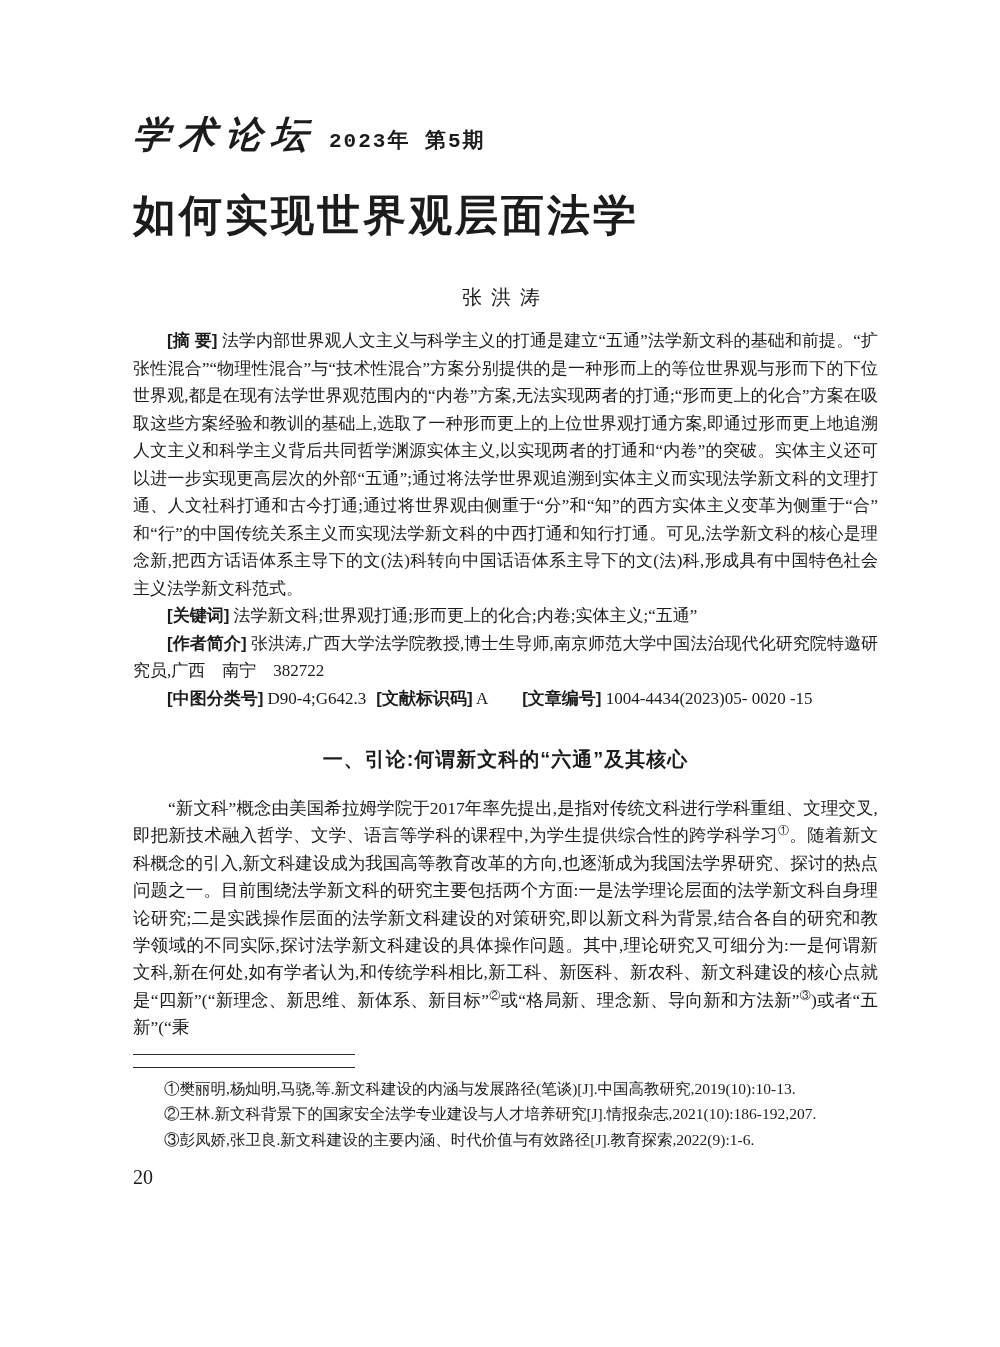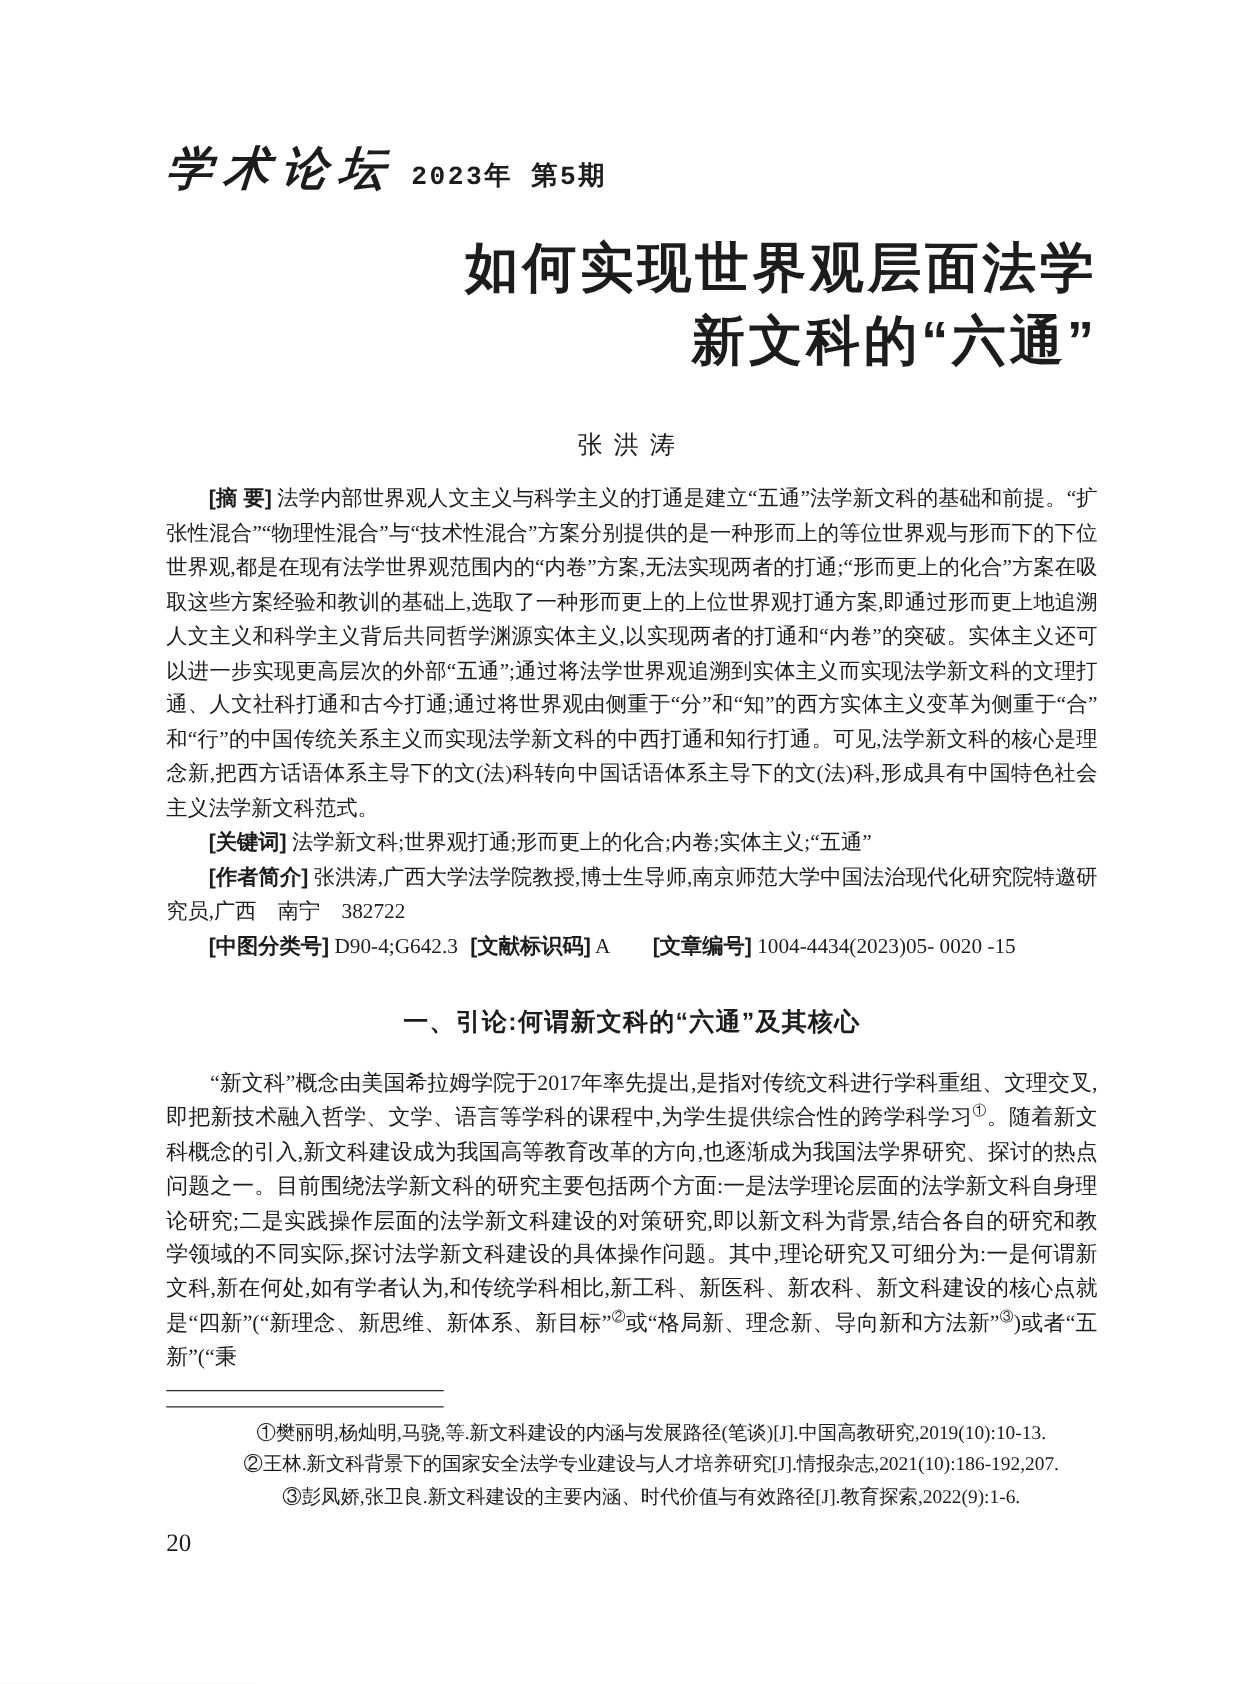--- a/index.html
+++ b/index.html
@@ -38,21 +38,21 @@
   .journal-issue {
     font-weight: 700;
     font-size: 21px;
     margin-left: 12px;
     letter-spacing: 2px;
     font-family: Liberation Mono, monospace;
   }
   
   .title {
     margin-top: 22px;
-    text-align: right;
+    text-align: left;
     font-family: "Liberation Sans", "DejaVu Sans", sans-serif;
     font-weight: 700;
     font-size: 43px;
     line-height: 58px;
     letter-spacing: 3px;
   }
   .author-name {
     margin-top: 40px;
     text-align: center;
     font-size: 20px;
@@ -106,41 +106,39 @@
     font-size: 16px;
     line-height: 26px;
     text-align: justify;
     text-indent: 2em;
   }
   .footnotes p {
     margin: 0;
     font-size: 15.5px;
     line-height: 25.5px;
     text-indent: 2em;
-    text-align: center;
   }
   .page-number {
     margin-top: 14px;
     font-size: 20px;
   }
 </style>
 </head>
 <body>
 
 <div class="sheet">
   <div class="inner">
 
     <div class="journal-header">
       <span class="journal-logo">学术论坛</span>
       <span class="journal-issue">2023年 第5期</span>
     </div>
 
     <div class="title">
       <div>如何实现世界观层面法学</div>
-      <div>新文科的“六通”</div>
     </div>
 
     <div class="author-name">张洪涛</div>
 
     <div class="frontmatter">
       <p><span class="label">[摘  要]</span> <span>法学内部世界观人文主义与科学主义的打通是建立“五通”法学新文科的基础和前提。“扩张性混合”“物理性混合”与“技术性混合”方案分别提供的是一种形而上的等位世界观与形而下的下位世界观,都是在现有法学世界观范围内的“内卷”方案,无法实现两者的打通;“形而更上的化合”方案在吸取这些方案经验和教训的基础上,选取了一种形而更上的上位世界观打通方案,即通过形而更上地追溯人文主义和科学主义背后共同哲学渊源实体主义,以实现两者的打通和“内卷”的突破。实体主义还可以进一步实现更高层次的外部“五通”;通过将法学世界观追溯到实体主义而实现法学新文科的文理打通、人文社科打通和古今打通;通过将世界观由侧重于“分”和“知”的西方实体主义变革为侧重于“合”和“行”的中国传统关系主义而实现法学新文科的中西打通和知行打通。可见,法学新文科的核心是理念新,把西方话语体系主导下的文(法)科转向中国话语体系主导下的文(法)科,形成具有中国特色社会主义法学新文科范式。</span></p>
 
       <p><span class="label">[关键词]</span> <span>法学新文科;世界观打通;形而更上的化合;内卷;实体主义;“五通”</span></p>
 
       <p><span class="label">[作者简介]</span> <span>张洪涛,广西大学法学院教授,博士生导师,南京师范大学中国法治现代化研究院特邀研究员,广西　南宁　382722</span></p>

